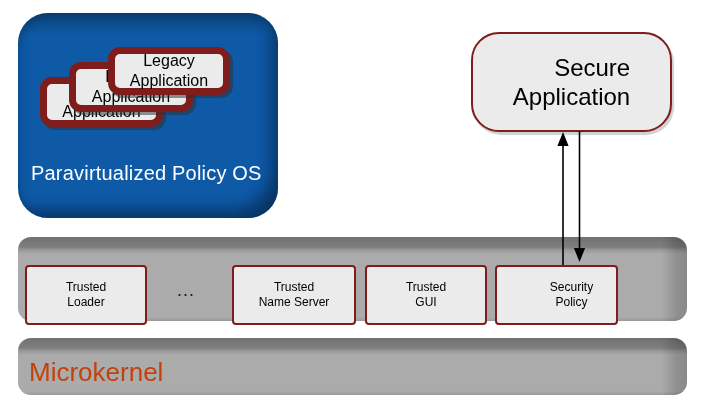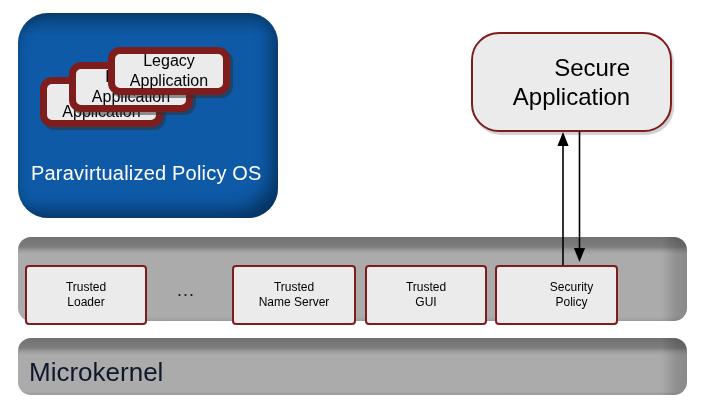--- a/index.html
+++ b/index.html
@@ -46,21 +46,21 @@
   .trusted-box{top:265px;height:60px;font-size:12px;border-radius:4px;border-width:2px;}
   #box-loader {left:25px; width:122px;}
   #box-names  {left:232px;width:124px;}
   #box-gui    {left:365px;width:122px;}
   #box-policy {left:495px;width:123px;z-index:4;padding-left:30px;}
   .ellipsis{
     position:absolute;left:166px;top:280px;width:40px;text-align:center;
     font-size:18px;color:#1a1a1a;letter-spacing:1px;
   }
   .micro-label{
-    position:absolute;left:29px;top:357px;font-size:26px;color:#0f172a;white-space:nowrap;
+    position:absolute;left:29px;top:357px;font-size:26px;color:#c2410c;white-space:nowrap;
   }
   
   .arrows{position:absolute;left:0;top:0;width:703px;height:407px;pointer-events:none;z-index:5;}
 </style>
 </head>
 <body>
 
 <div class="canvas">
 
   <div class="legacy-os"></div>

